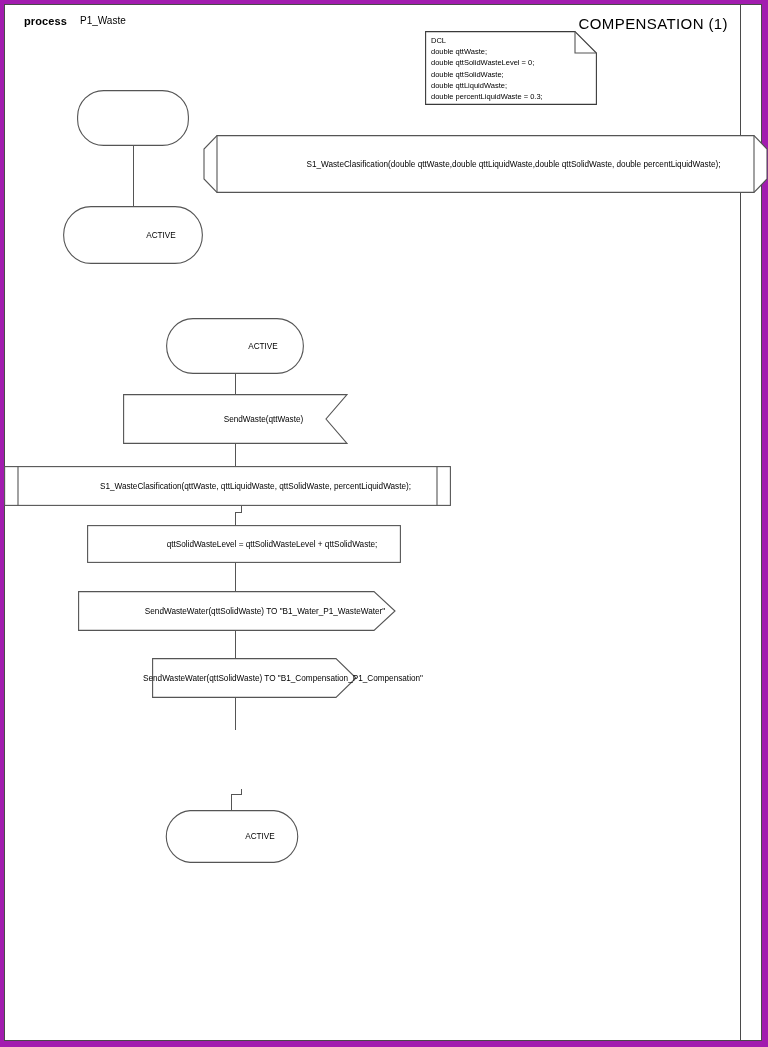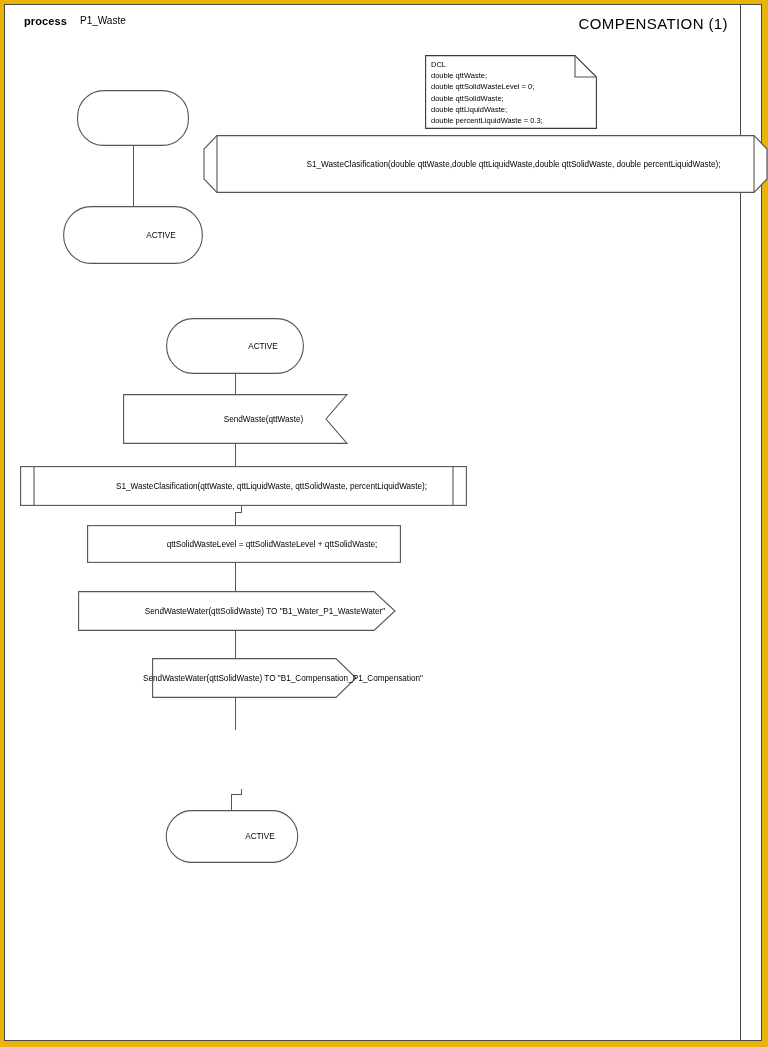--- a/index.html
+++ b/index.html
@@ -8,21 +8,21 @@
     background: #ffffff;
   }
   body {
     font-family: "Liberation Sans", sans-serif;
     color: #000000;
   }
   #canvas {
     position: relative;
     width: 768px;
     height: 1047px;
-    background: #eab308;
+    background: #a21caf;
     overflow: hidden;
   }
   
   .page-frame {
     position: absolute;
     left: 4px;
     top: 4px;
     width: 758px;
     height: 1037px;
     border: 1px solid #4a4a4a;
@@ -74,21 +74,20 @@
     background: #555555;
   }
   
   .dcl-note {
     position: absolute;
     left: 425px;
     top: 31px;
     width: 148px;
     height: 74px;
     box-sizing: border-box;
-    margin-top: 24px;
   }
   .dcl-note svg { position: absolute; left: 0; top: 0; }
   .dcl-text {
     position: absolute;
     left: 6px;
     top: 4px;
     font-size: 7.5px;
     line-height: 11.2px;
     white-space: pre;
     color: #000;
@@ -183,21 +182,21 @@
 
   <div class="sym" style="left:123px; top:394px; width:225px; height:50px;">
     <svg width="225" height="50" viewBox="0 0 225 50">
       <path class="stroke" d="M0.6,0.6 L224,0.6 L203,25 L224,49.4 L0.6,49.4 Z"></path>
     </svg>
     <div class="sym-label" style="justify-content:center; padding-right:24px;">SendWaste(qttWaste)</div>
   </div>
 
   <div class="vline" style="left:235px; top:444px; width:1px; height:22px;"></div>
 
-  <div class="sym" style="left:20px; top:466px; width:447px; height:40px;text-decoration:underline;">
+  <div class="sym" style="left:4px; top:466px; width:447px; height:40px;text-decoration:underline;">
     <svg width="447" height="40" viewBox="0 0 447 40">
       <rect class="stroke" x="0.6" y="0.6" width="445.8" height="38.8"></rect>
       <path class="inner-line" d="M14,0.6 L14,39.4"></path>
       <path class="inner-line" d="M433,0.6 L433,39.4"></path>
     </svg>
     <div class="sym-label">S1_WasteClasification(qttWaste, qttLiquidWaste, qttSolidWaste, percentLiquidWaste);</div>
   </div>
 
   <div class="vline" style="left:241px; top:506px; width:1px; height:6px;"></div>
   <div class="hline" style="left:235px; top:512px; width:7px; height:1px;"></div>

